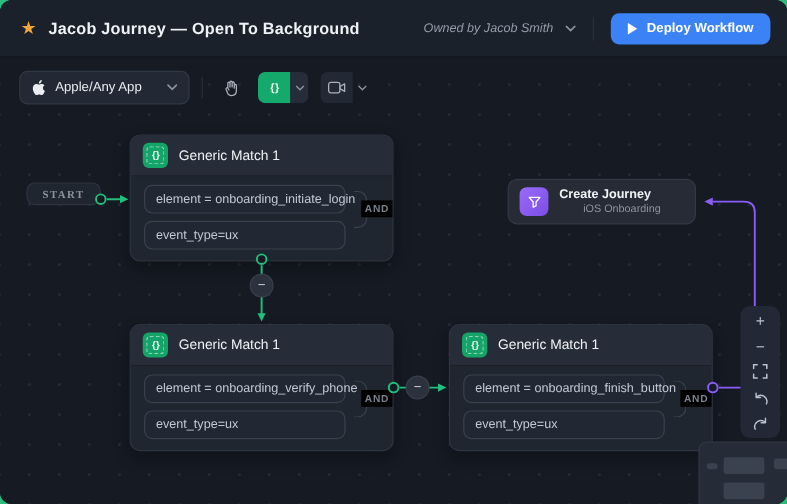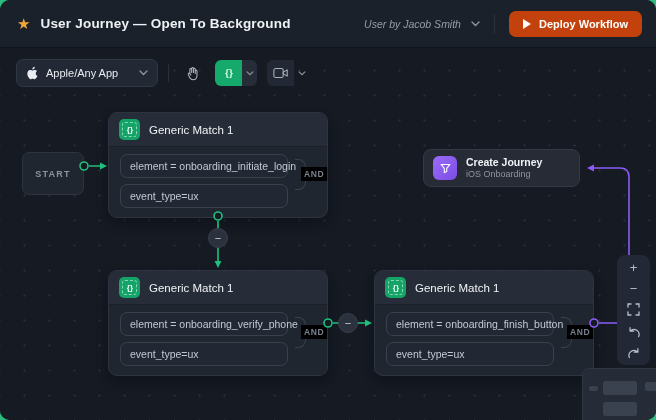--- a/index.html
+++ b/index.html
@@ -10,21 +10,21 @@
   
   .header { position:relative; height:48px; background:#1b212b; border-bottom:1px solid #10141b;
             display:flex; align-items:center; padding:0 14px 0 17px; z-index:30; }
   .star { color:#f0a63a; font-size:15px; line-height:1; }
   .title { margin-left:10px; color:#eef1f5; font-size:13.5px; font-weight:700; letter-spacing:.2px; }
   .hdr-right { margin-left:auto; display:flex; align-items:center; gap:10px; }
   .owner { color:#949caa; font-size:10.5px; font-style:italic; }
   .chev { display:inline-flex; }
   .hdr-divider { width:1px; height:20px; background:#2a303b; margin:0 4px; }
   .deploy { display:flex; align-items:center; gap:8px; height:26px; padding:0 14px;
-            background:#c2410c; border:none; border-radius:7px; color:#fff;
+            background:#3b82f6; border:none; border-radius:7px; color:#fff;
             font-size:11px; font-weight:700; font-family:inherit; cursor:pointer; }
 
   
   .canvas { position:absolute; top:48px; left:0; right:0; bottom:0; background:#151a23;
             background-image:radial-gradient(circle,#232a36 1.1px,transparent 1.3px);
             background-size:25px 25px; background-position:12px 10px; }
 
   
   .toolbar { position:absolute; top:11px; left:16px; display:flex; align-items:center; gap:10px; z-index:25; }
   .app-select { display:flex; align-items:center; gap:8px; width:142px; height:28px; padding:12px 9px;
@@ -53,33 +53,33 @@
   .node-body { position:relative; padding:7px 0 9px 11px; }
   .field { width:168px; height:24px; border:1px solid #3a414e; border-radius:7px;
            display:flex; align-items:center; padding:0 9px; margin-bottom:6px;
            color:#c2c9d4; font-size:10.5px; background:#222833; cursor:text; white-space:nowrap; }
   .field:last-child { margin-bottom:0; }
   .brace { position:absolute; left:186px; top:46px; width:11px; height:31px;
            border:1.5px solid #39414e; border-left:none; border-radius:0 8px 8px 0; }
   .and-label { position:absolute; left:192px; top:54px; background:#000000; padding:2px 3px;
                color:#7a London828f; color:#7a828f; font-size:8.5px; font-weight:700; letter-spacing:.6px; }
 
-  .start-node { position:absolute; left:22px; top:104px; width:62px; height:43px;
+  .start-node { position:absolute; left:22px; top:104px; width:62px; height:19px;
                 background:#20262f; border:1px solid #2d3440; border-radius:7px;
                 display:flex; align-items:center; justify-content:center;
-                color:#8b93a0; font-size:9px; font-weight:700; letter-spacing:1.2px; z-index:5; }
+                color:#8b93a0; font-size:9px; font-weight:700; letter-spacing:1.2px; z-index:5;font-family:Liberation Serif, serif; }
 
   .funnel-node { position:absolute; left:423px; top:101px; width:157px; height:38px;
                  background:#262b36; border:1px solid #333a46; border-radius:8px;
                  display:flex; align-items:center; gap:9px; padding:0 9px; z-index:5; }
   .funnel-ic { width:24px; height:24px; border-radius:6px;
                background:linear-gradient(135deg,#9a6cf8,#7c4ce6);
                display:flex; align-items:center; justify-content:center; }
   .funnel-title { color:#f0f3f6; font-size:10.5px; font-weight:700; line-height:1.25; }
-  .funnel-sub { color:#8c94a1; font-size:9px; line-height:1.25; }
+  .funnel-sub { color:#8c94a1; font-size:9px; line-height:1.25;margin-left:20px; }
 
   
   .wires { position:absolute; inset:0; z-index:10; pointer-events:none; }
   .minus-badge { position:absolute; width:20px; height:20px; border-radius:50%;
                  background:#2b323e; border:1px solid #39404c; color:#cdd4de;
                  display:flex; align-items:center; justify-content:center;
                  font-size:11px; line-height:1; z-index:12; cursor:pointer; }
 
   
   .zoom-panel { position:absolute; left:617px; top:207px; width:33px; height:110px;
@@ -94,23 +94,23 @@
              background:#252b37; border:1px solid #303743; border-radius:7px; z-index:20; cursor:pointer; }
   .mm-rect { position:absolute; background:#3a414f; border-radius:2px; }
 </style>
 </head>
 <body>
 
 <div class="frame">
 
   <div class="header">
     <span class="star">★</span>
-    <span class="title">User Journey — Open To Background</span>
+    <span class="title">Jacob Journey — Open To Background</span>
     <div class="hdr-right">
-      <span class="owner">User by Jacob Smith</span>
+      <span class="owner">Owned by Jacob Smith</span>
       <span class="chev">
         <svg width="9" height="6" viewBox="0 0 9 6">
             <path d="M1 1l3.5 3.5L8 1" stroke="#8b93a0" stroke-width="1.4" fill="none" stroke-linecap="round"></path>
           </svg>
       </span>
       <div class="hdr-divider"></div>
       <button class="deploy">
         <svg width="8" height="10" viewBox="0 0 8 10">
             <path d="M0 0l8 5-8 5z" fill="#ffffff"></path>
           </svg>

